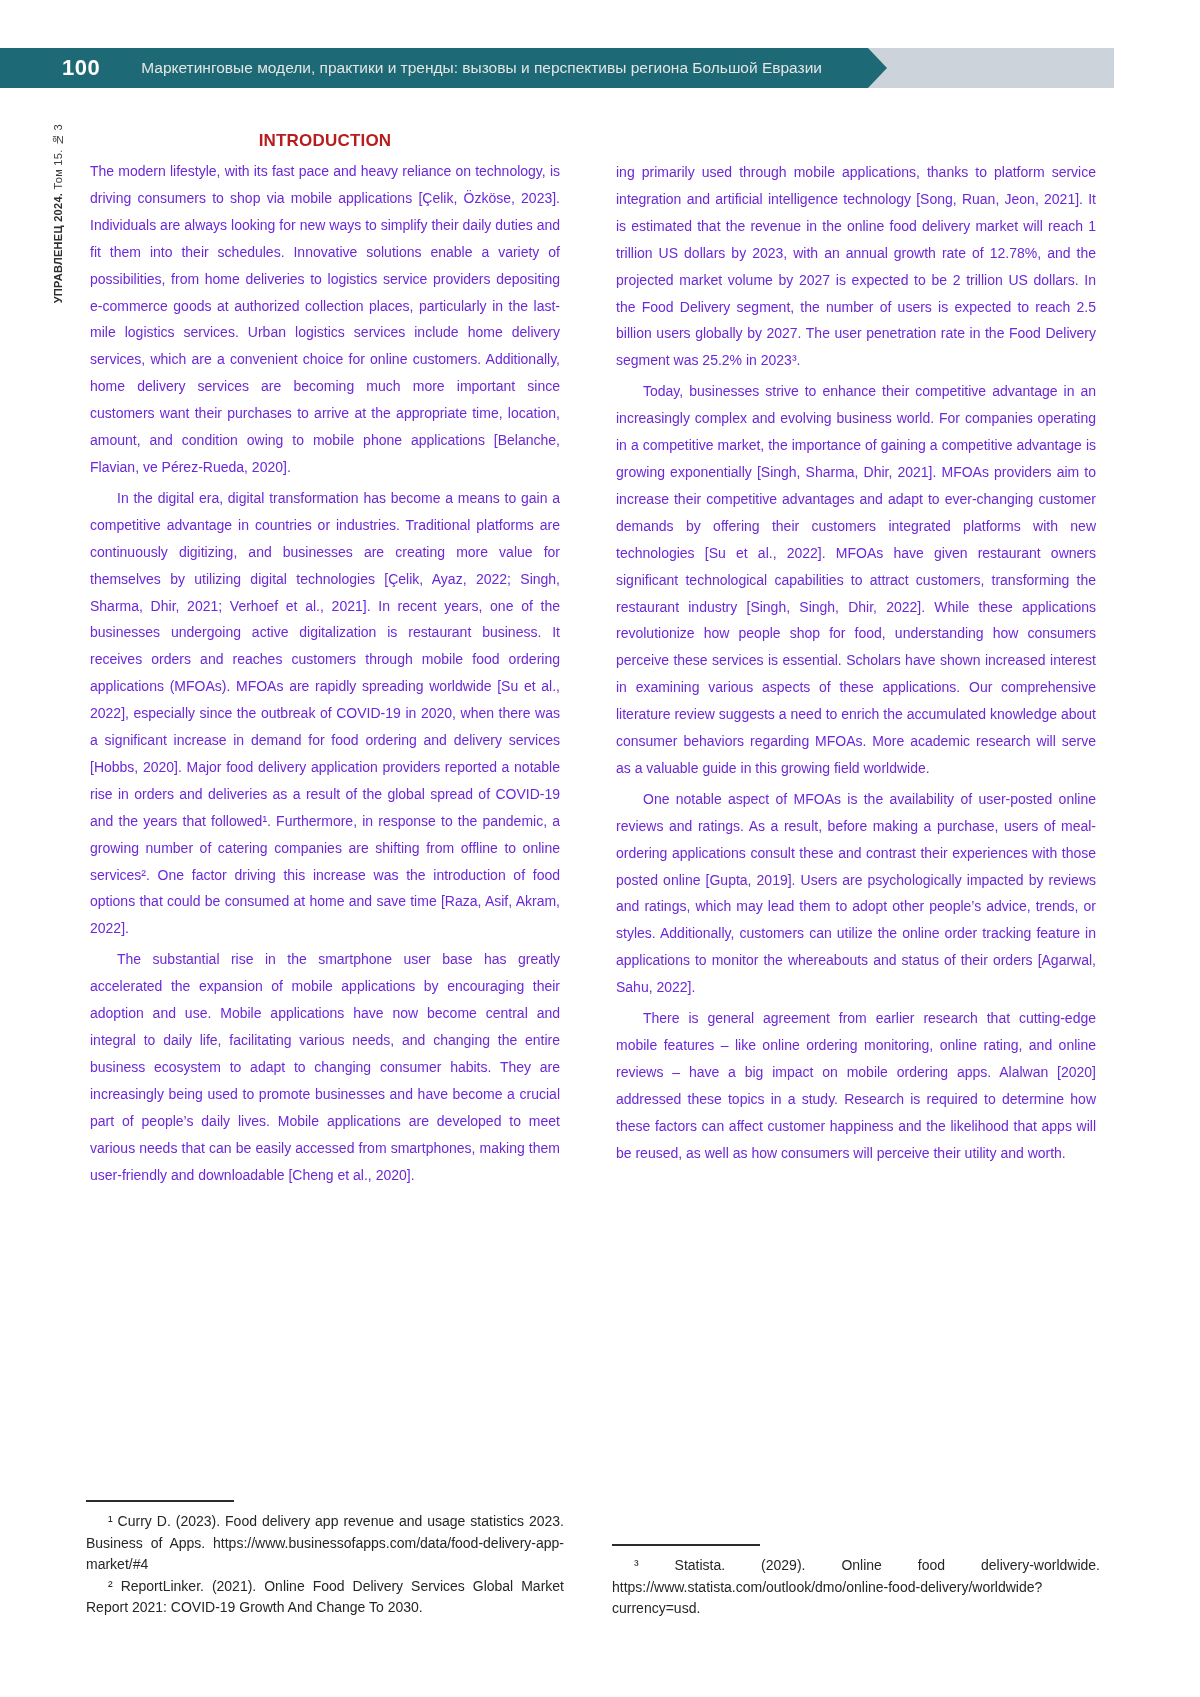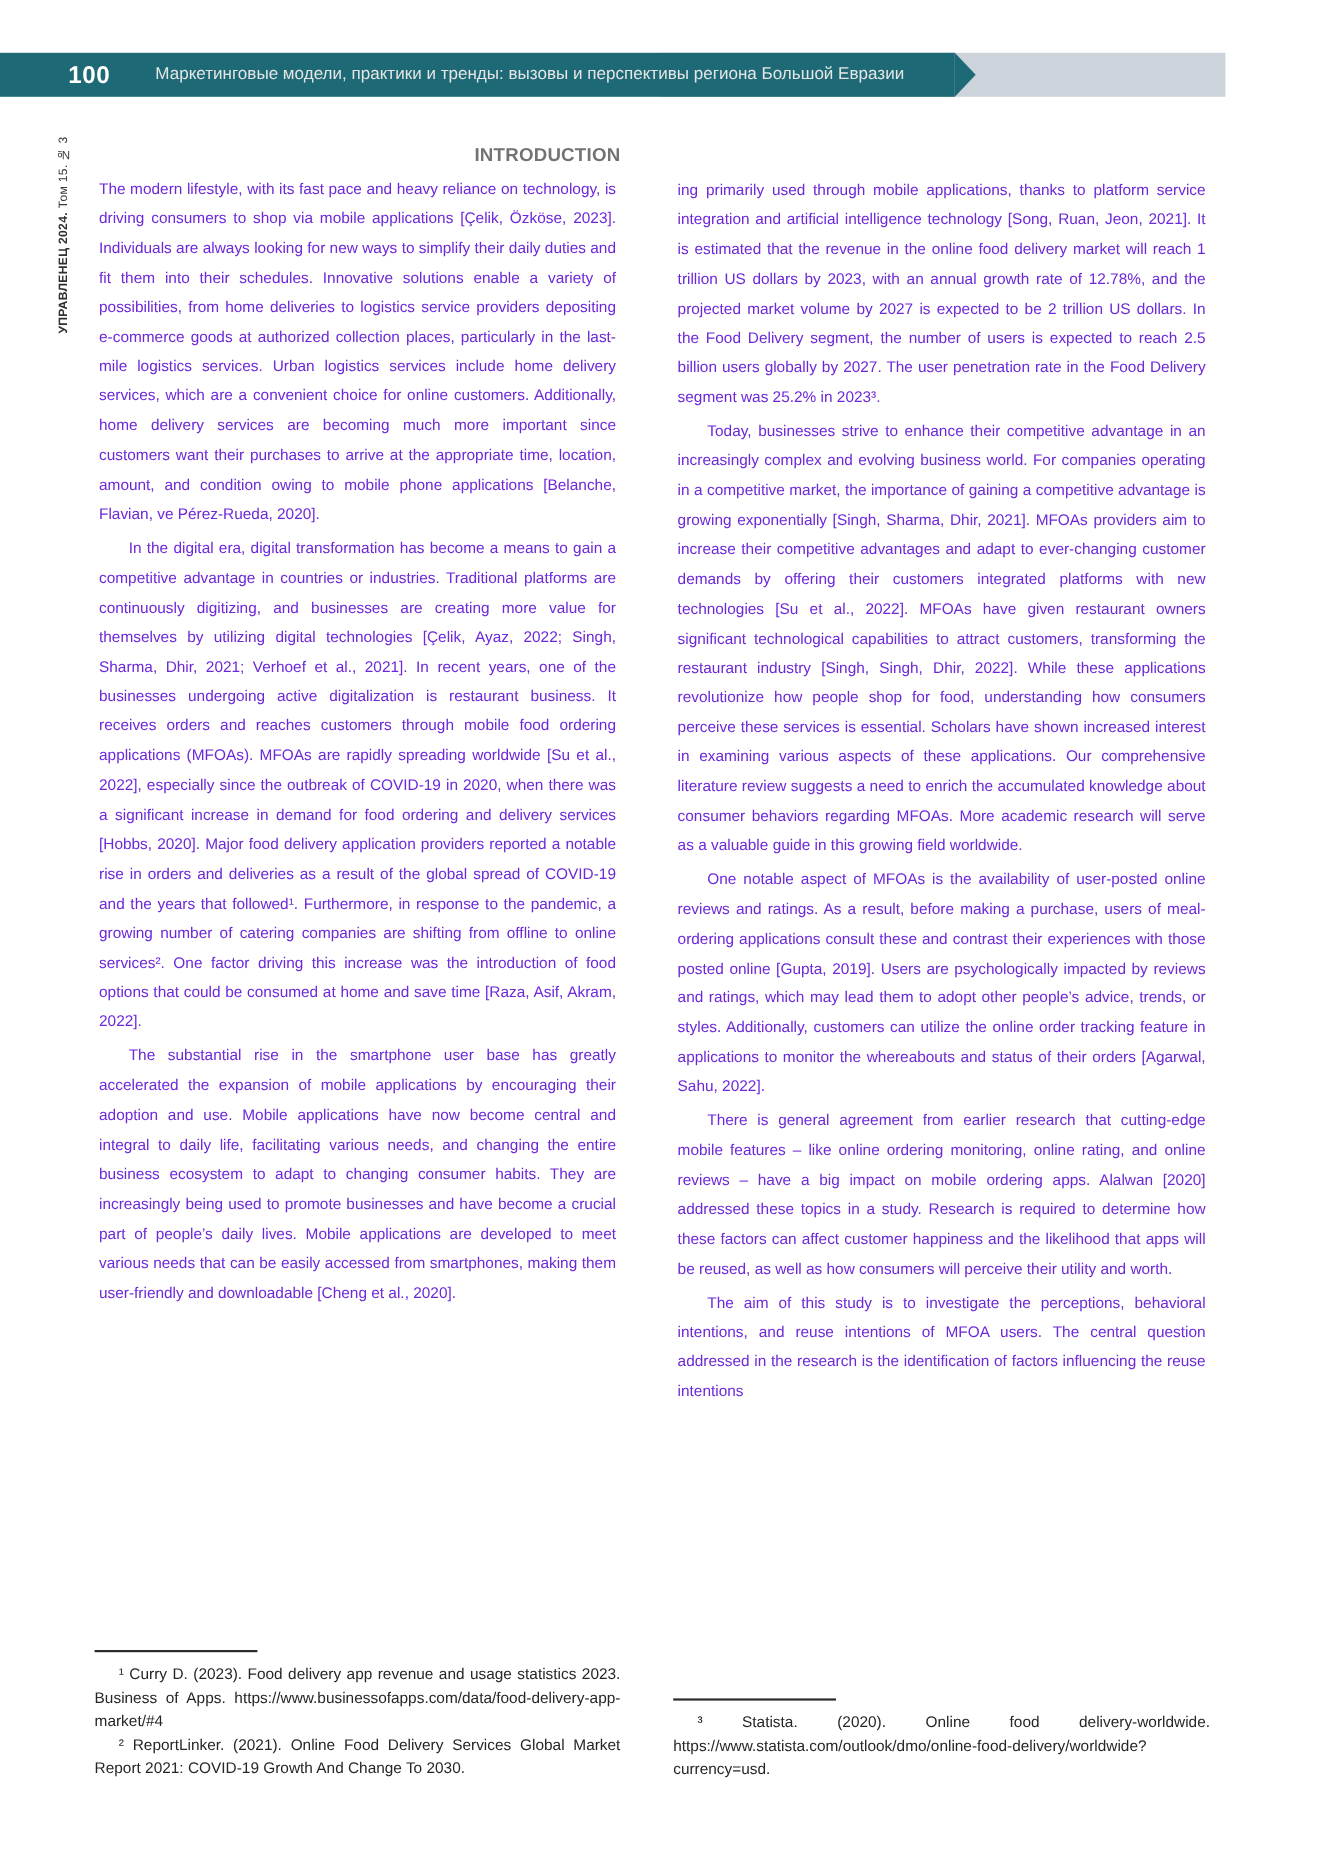--- a/index.html
+++ b/index.html
@@ -72,22 +72,22 @@
     -webkit-hyphens: auto;
   }
   .col-left  { left: 86px;  top: 131px; width: 478px; }
   .col-right { left: 612px; top: 155px; width: 488px; }
 
   .section-heading {
     margin: 0 0 7px 0;
     font-size: 17px;
     font-weight: 700;
     letter-spacing: 0.2px;
-    color: #737373;
-    text-align: right;
+    color: #b91c1c;
+    text-align: center;
   }
   .para {
     margin: 4px;
     font-size: 14px;
     line-height: 26.9px;
     color: #6d28d9;
   }
   .para.indent { text-indent: 27px; }
 
   
@@ -133,27 +133,26 @@
     <p class="para">The modern lifestyle, with its fast pace and heavy reliance on technology, is driving consumers to shop via mobile applications [Çelik, Özköse, 2023]. Individuals are always looking for new ways to simplify their daily duties and fit them into their schedules. Innovative solutions enable a variety of possibilities, from home deliveries to logistics service providers depositing e-commerce goods at authorized collection places, particularly in the last-mile logistics services. Urban logistics services include home delivery services, which are a convenient choice for online customers. Additionally, home delivery services are becoming much more important since customers want their purchases to arrive at the appropriate time, location, amount, and condition owing to mobile phone applications [Belanche, Flavian, ve Pérez-Rueda, 2020].</p>
     <p class="para indent">In the digital era, digital transformation has become a means to gain a competitive advantage in countries or industries. Traditional platforms are continuously digitizing, and businesses are creating more value for themselves by utilizing digital technologies [Çelik, Ayaz, 2022; Singh, Sharma, Dhir, 2021; Verhoef et al., 2021]. In recent years, one of the businesses undergoing active digitalization is restaurant business. It receives orders and reaches customers through mobile food ordering applications (MFOAs). MFOAs are rapidly spreading worldwide [Su et al., 2022], especially since the outbreak of COVID-19 in 2020, when there was a significant increase in demand for food ordering and delivery services [Hobbs, 2020]. Major food delivery application providers reported a notable rise in orders and deliveries as a result of the global spread of COVID-19 and the years that followed¹. Furthermore, in response to the pandemic, a growing number of catering companies are shifting from offline to online services². One factor driving this increase was the introduction of food options that could be consumed at home and save time [Raza, Asif, Akram, 2022].</p>
     <p class="para indent">The substantial rise in the smartphone user base has greatly accelerated the expansion of mobile applications by encouraging their adoption and use. Mobile applications have now become central and integral to daily life, facilitating various needs, and changing the entire business ecosystem to adapt to changing consumer habits. They are increasingly being used to promote businesses and have become a crucial part of people’s daily lives. Mobile applications are developed to meet various needs that can be easily accessed from smartphones, making them user-friendly and downloadable [Cheng et al., 2020].</p>
   </section>
 
   <section class="col col-right" lang="en">
     <p class="para">ing primarily used through mobile applications, thanks to platform service integration and artificial intelligence technology [Song, Ruan, Jeon, 2021]. It is estimated that the revenue in the online food delivery market will reach 1 trillion US dollars by 2023, with an annual growth rate of 12.78%, and the projected market volume by 2027 is expected to be 2 trillion US dollars. In the Food Delivery segment, the number of users is expected to reach 2.5 billion users globally by 2027. The user penetration rate in the Food Delivery segment was 25.2% in 2023³.</p>
     <p class="para indent">Today, businesses strive to enhance their competitive advantage in an increasingly complex and evolving business world. For companies operating in a competitive market, the importance of gaining a competitive advantage is growing exponentially [Singh, Sharma, Dhir, 2021]. MFOAs providers aim to increase their competitive advantages and adapt to ever-changing customer demands by offering their customers integrated platforms with new technologies [Su et al., 2022]. MFOAs have given restaurant owners significant technological capabilities to attract customers, transforming the restaurant industry [Singh, Singh, Dhir, 2022]. While these applications revolutionize how people shop for food, understanding how consumers perceive these services is essential. Scholars have shown increased interest in examining various aspects of these applications. Our comprehensive literature review suggests a need to enrich the accumulated knowledge about consumer behaviors regarding MFOAs. More academic research will serve as a valuable guide in this growing field worldwide.</p>
     <p class="para indent">One notable aspect of MFOAs is the availability of user-posted online reviews and ratings. As a result, before making a purchase, users of meal-ordering applications consult these and contrast their experiences with those posted online [Gupta, 2019]. Users are psychologically impacted by reviews and ratings, which may lead them to adopt other people’s advice, trends, or styles. Additionally, customers can utilize the online order tracking feature in applications to monitor the whereabouts and status of their orders [Agarwal, Sahu, 2022].</p>
     <p class="para indent">There is general agreement from earlier research that cutting-edge mobile features – like online ordering monitoring, online rating, and online reviews – have a big impact on mobile ordering apps. Alalwan [2020] addressed these topics in a study. Research is required to determine how these factors can affect customer happiness and the likelihood that apps will be reused, as well as how consumers will perceive their utility and worth.</p>
-    <p class="para indent">The aim of this study is to investigate the perceptions, behavioral intentions, and reuse intentions of MFOA users. The central question addressed in the research is the identification of factors influencing the reuse intentions</p>
   </section>
 
   <div class="footnotes footnotes-left" lang="en">
     <div class="fn-rule"></div>
     <p class="fn">¹ Curry D. (2023). Food delivery app revenue and usage statistics 2023. Business of Apps. https://www.businessofapps.com/data/food-delivery-app-market/#4</p>
     <p class="fn">² ReportLinker. (2021). Online Food Delivery Services Global Market Report 2021: COVID-19 Growth And Change To 2030.</p>
   </div>
 
   <div class="footnotes footnotes-right" lang="en">
     <div class="fn-rule"></div>
-    <p class="fn">³ Statista. (2020). Online food delivery-worldwide. https://www.statista.com/outlook/dmo/online-food-delivery/worldwide?currency=usd.</p>
+    <p class="fn">³ Statista. (2029). Online food delivery-worldwide. https://www.statista.com/outlook/dmo/online-food-delivery/worldwide?currency=usd.</p>
   </div>
 
 </div>
 
 </body></html>

